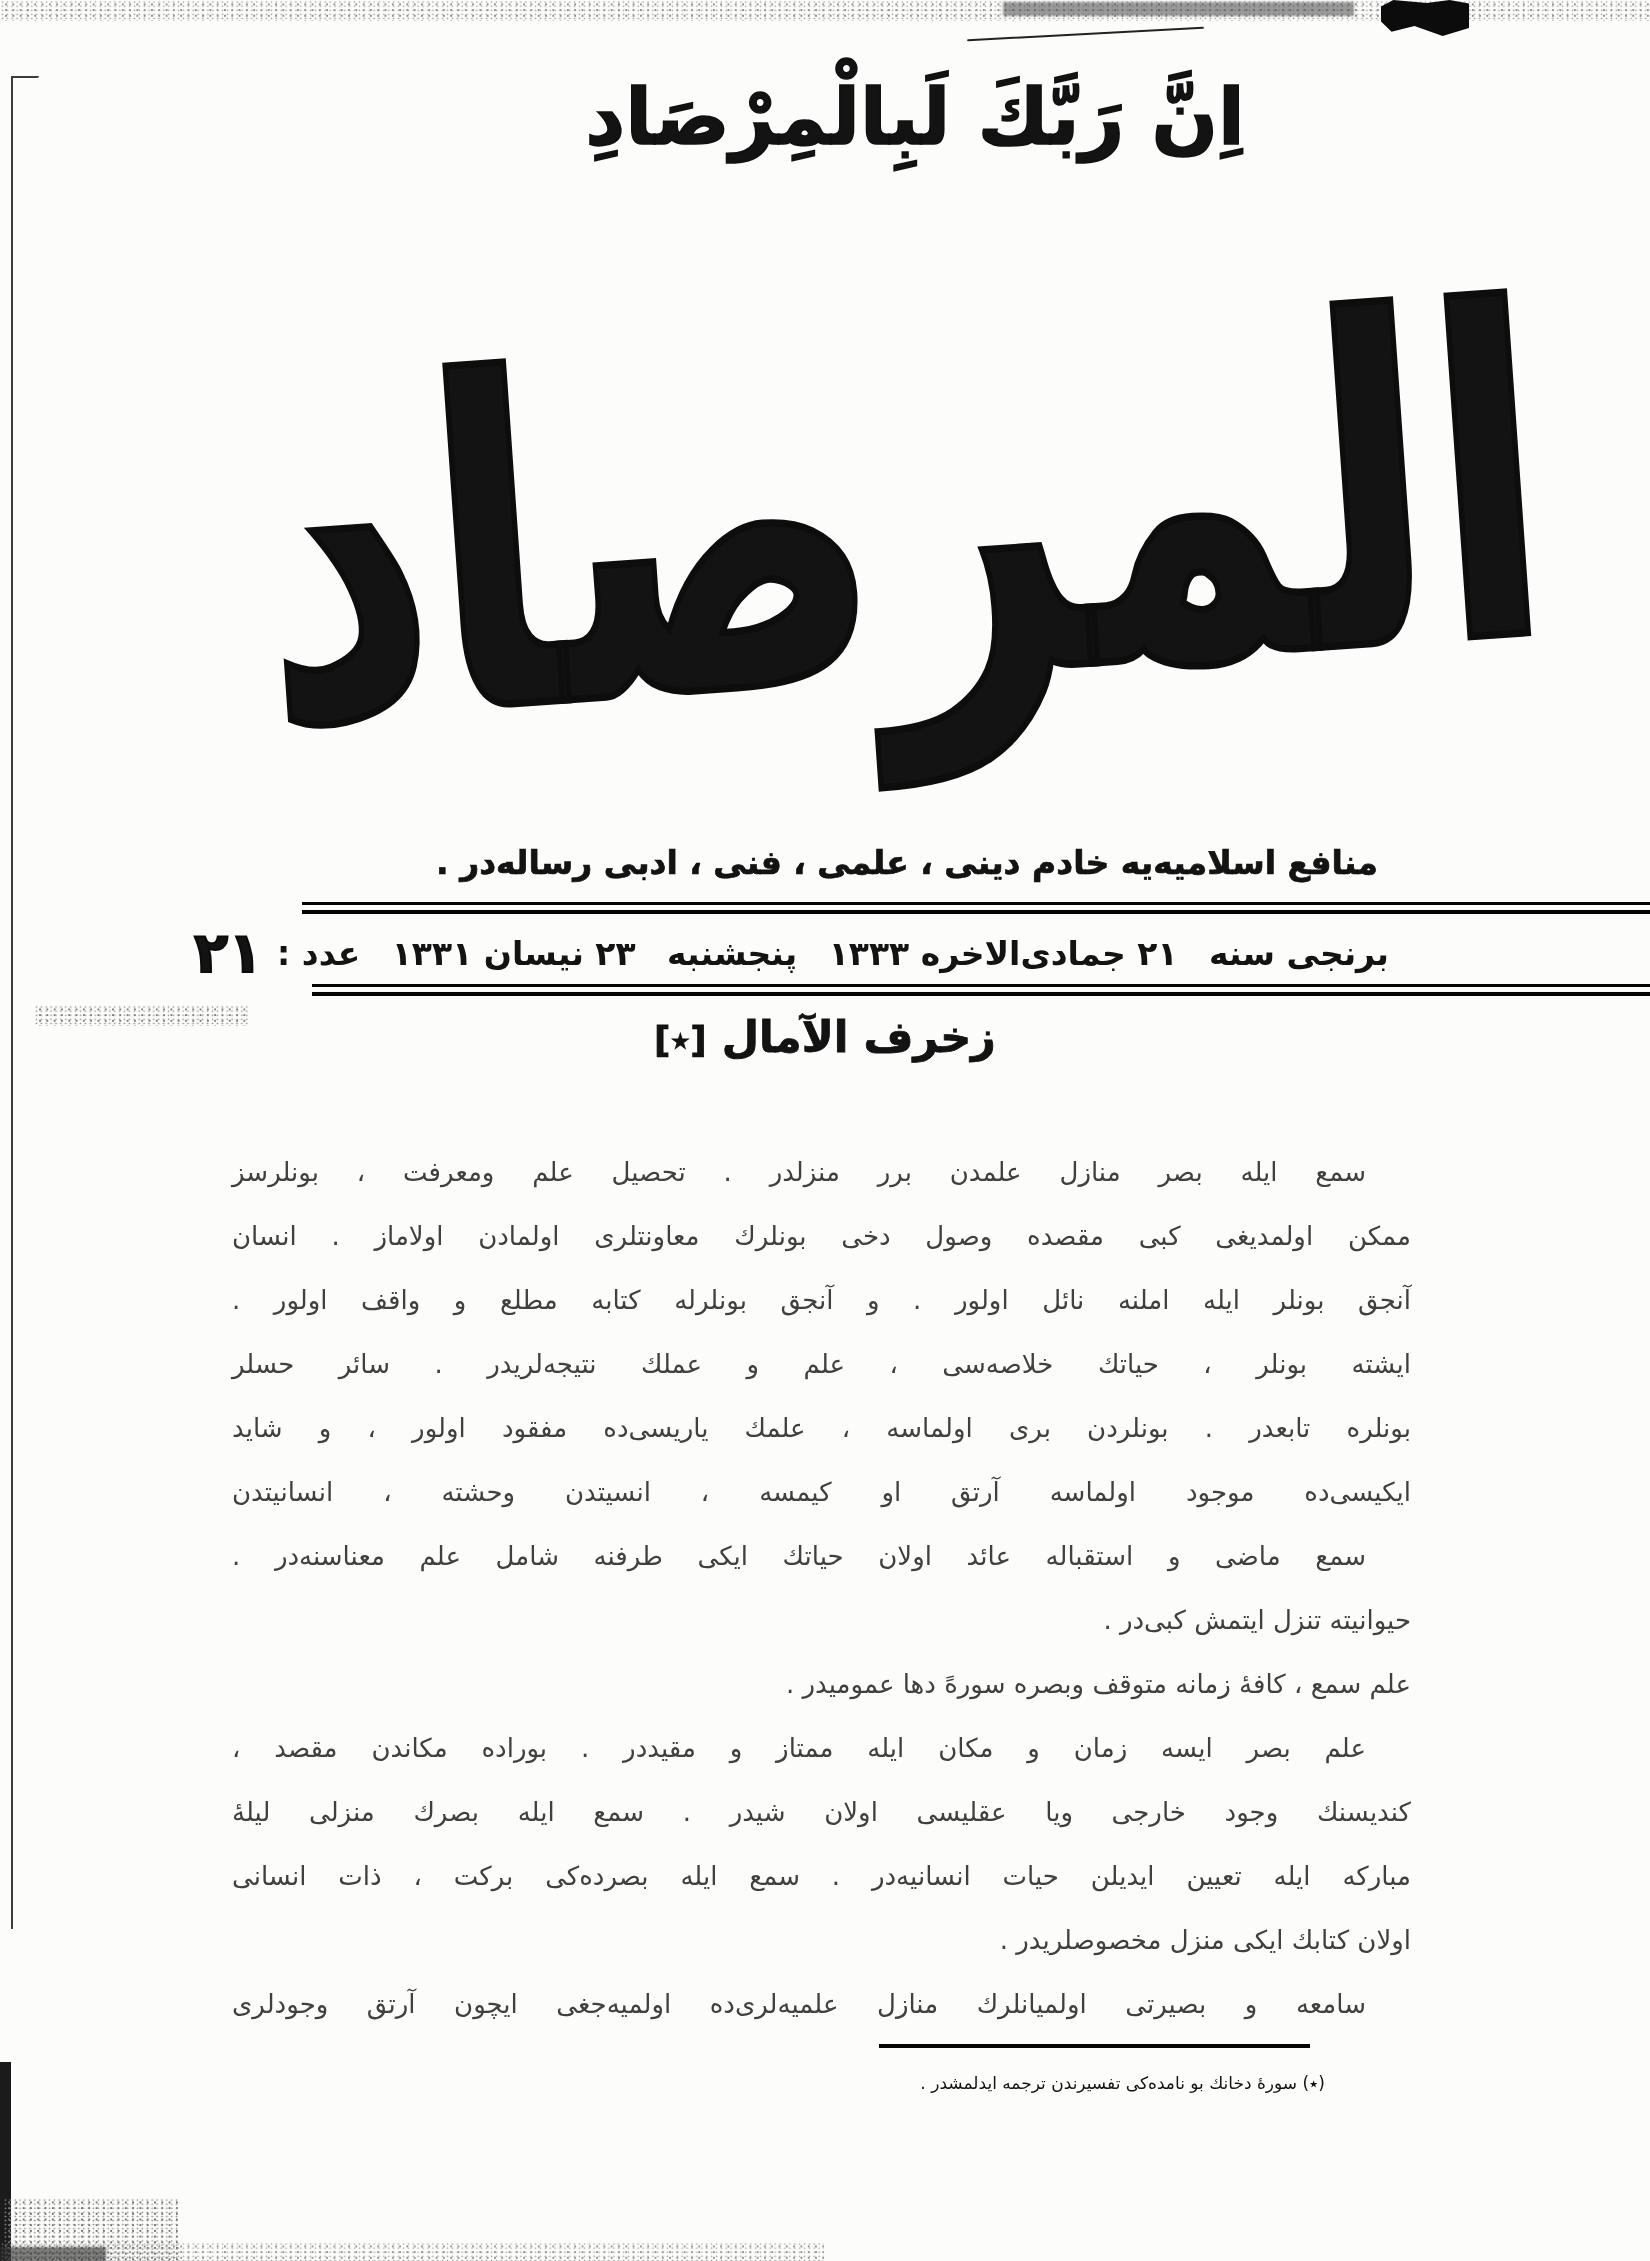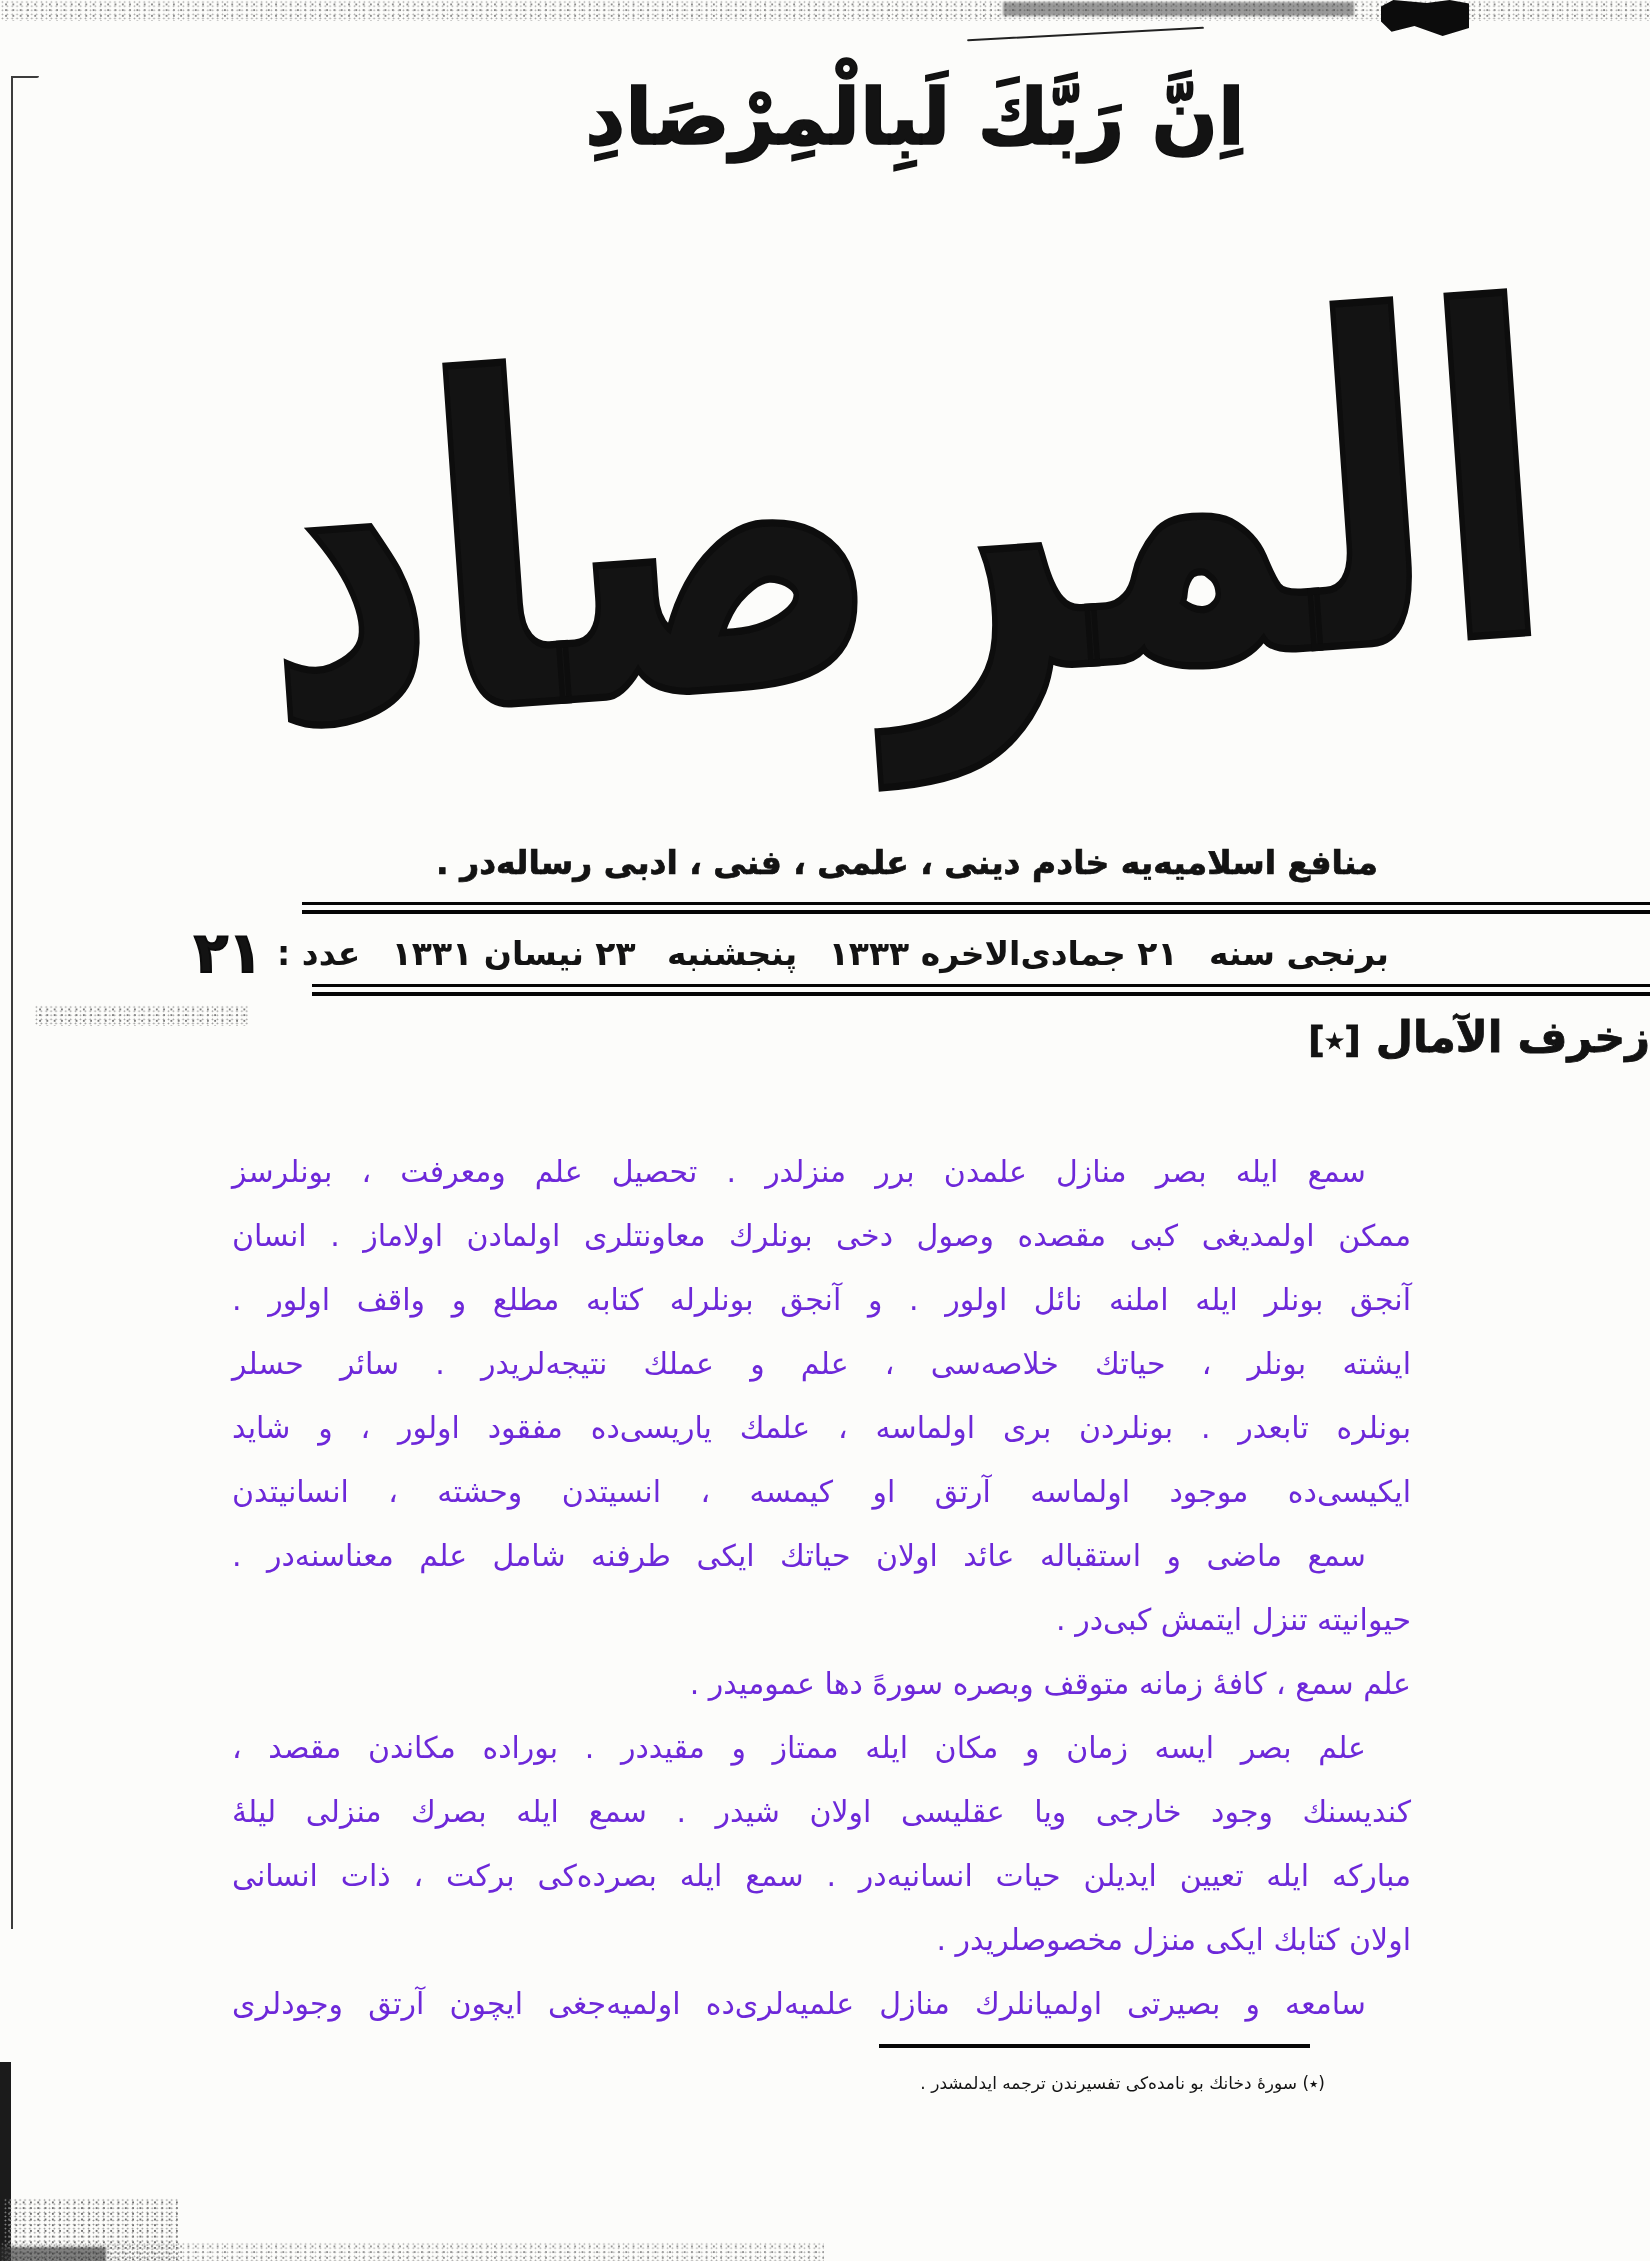--- a/index.html
+++ b/index.html
@@ -56,27 +56,27 @@
   
   .dateline{
     top:922px;left:194px;right:261px;height:62px;
     direction:rtl;display:flex;align-items:center;justify-content:space-between;
     font-size:33px;font-weight:bold;white-space:nowrap;
   }
   .dateline .issue{display:flex;align-items:center;gap:14.7px;}
   .dateline .issue-no{font-size:56px;font-weight:bold;-webkit-text-stroke:2px #0b0b0b;line-height:1;}
   
   .heading{
-    top:1012px;left:0;width:100%;text-align:right;direction:rtl;
+    top:1012px;left:0;width:100%;text-align:center;direction:rtl;
     font-size:43px;font-weight:bold;-webkit-text-stroke:0.8px #101010;
   }
   .heading .note{font-size:36px;}
   .bodytext{
     top:1140px;left:232px;width:1179px;direction:rtl;
-    font-size:30px;line-height:64px;color:#6d28d9;
+    font-size:26px;line-height:64px;color:#404040;
   }
   .line{height:64px;overflow:visible;}
   .jf{text-align:justify;text-align-last:justify;}
   .sr{text-align:right;}
   .ind{padding-right:45px;}
   .foot-rule{top:2044px;left:879px;width:431px;height:4.1px;background:#060606;}
   .footnote{
     top:2059px;left:232px;width:1179px;direction:rtl;text-align:right;
     padding-right:86px;box-sizing:border-box;font-size:17px;line-height:49px;
   }

